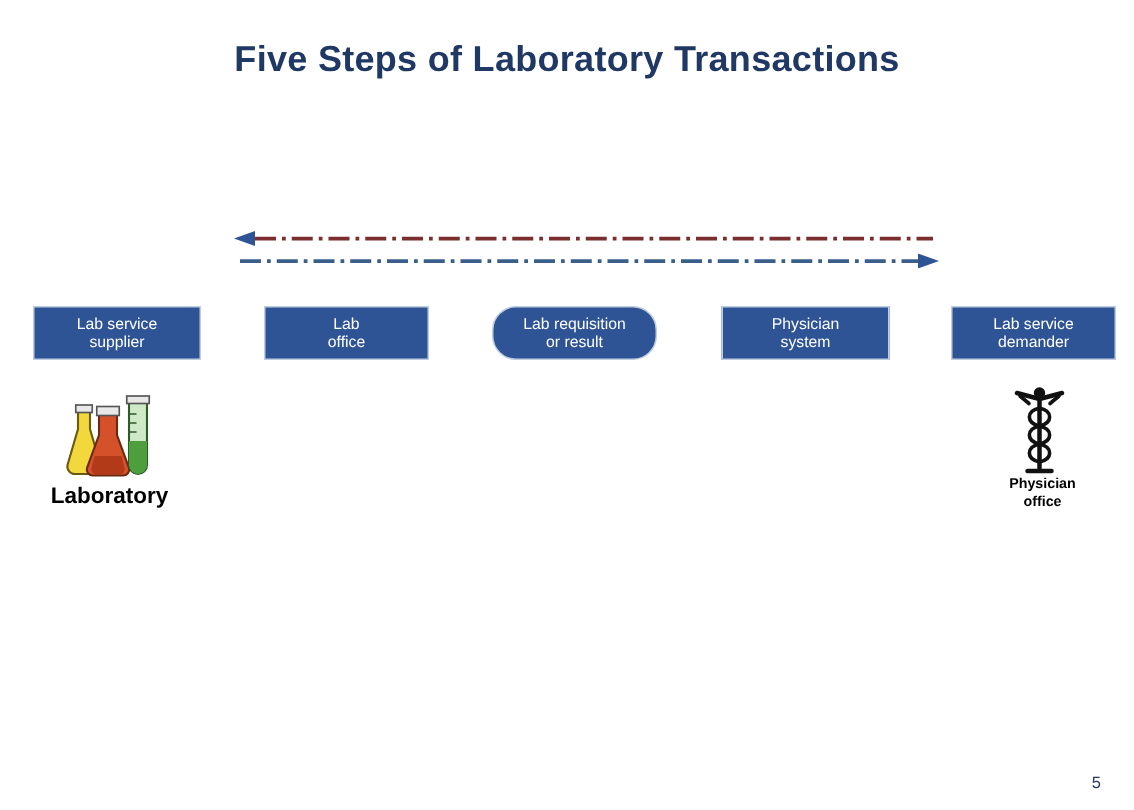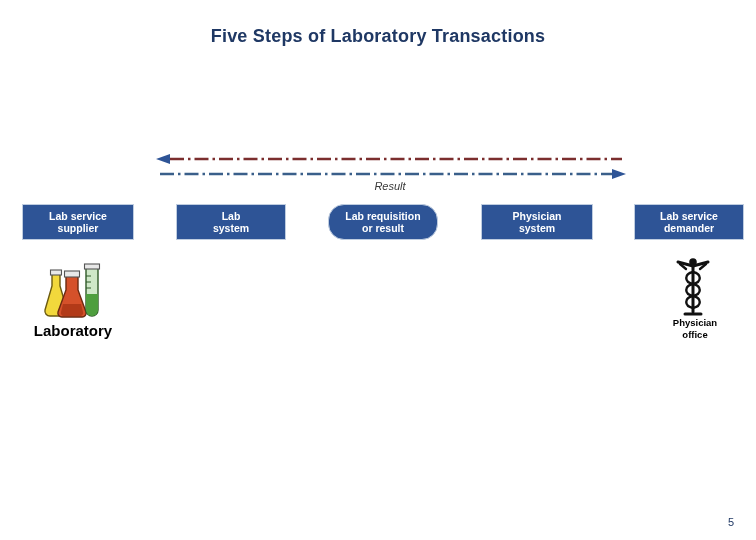--- a/index.html
+++ b/index.html
@@ -21,21 +21,21 @@
     width: 756px;
     height: 540px;
   }
 
   .title {
     position: absolute;
     left: 0;
     top: 26px;
     width: 756px;
     text-align: center;
-    font-size: 18px;
+    font-size: 24px;
     font-weight: bold;
     color: #1f3864;
     letter-spacing: 0.2px;
   }
 
   
   .arrow-zone {
     position: absolute;
     left: 150px;
     top: 138px;
@@ -80,21 +80,21 @@
   }
 
   
   .box {
     position: absolute;
     height: 36px;
     background: #2e5496;
     border: 1px solid #bfcde0;
     color: #ffffff;
     font-size: 10.5px;
-    font-weight: bold;
+    font-weight: normal;
     line-height: 12.5px;
     display: flex;
     align-items: center;
     justify-content: center;
     text-align: center;
     box-sizing: border-box;
   }
   .box span { display: block; width: 100%; white-space: pre-line; }
 
   .box1 { left: 22px;  top: 204px; width: 112px; }
@@ -164,30 +164,29 @@
     <svg class="order-arrow" viewBox="0 0 470 10" preserveAspectRatio="none">
       <line x1="14" y1="5" x2="466" y2="5" stroke="#7b2e2e" stroke-width="2.5" stroke-dasharray="14 4 2.5 4"></line>
       <polygon points="14,0 0,5 14,10" fill="#2e5496"></polygon>
     </svg>
 
     <svg class="result-arrow" viewBox="0 0 470 10" preserveAspectRatio="none">
       <line x1="4" y1="5" x2="456" y2="5" stroke="#3a5f8a" stroke-width="2.5" stroke-dasharray="14 4 2.5 4"></line>
       <polygon points="456,0 470,5 456,10" fill="#2e5496"></polygon>
     </svg>
 
-    <div class="result-label">Result</div>
   </div>
 
   <div class="box box1">
     <span>Lab service
 supplier</span>
   </div>
   <div class="box box2">
     <span>Lab
-system</span>
+office</span>
   </div>
   <div class="box box3">
     <span>Lab requisition
 or result</span>
   </div>
   <div class="box box4">
     <span>Physician
 system</span>
   </div>
   <div class="box box5">

